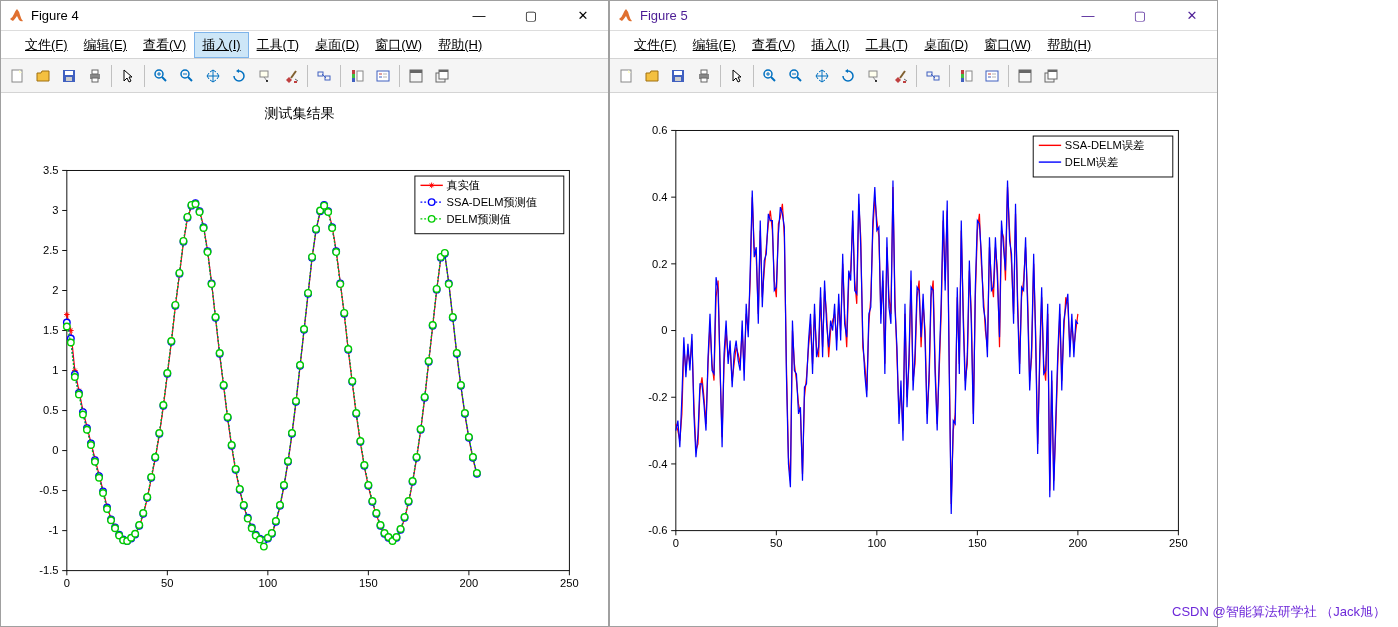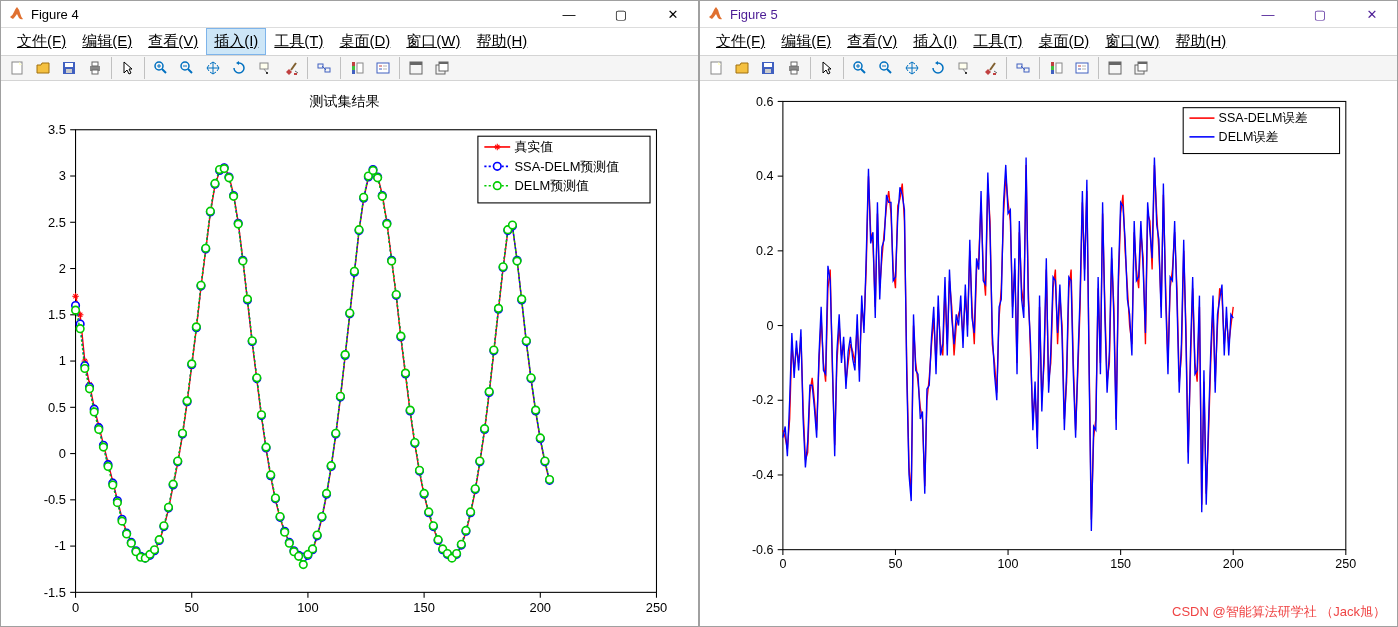--- a/index.html
+++ b/index.html
@@ -1,38 +1,38 @@
 <!DOCTYPE html>
 <html><head>
 <meta charset="utf-8">
 <style>
 * { box-sizing: border-box; margin: 0; padding: 0; }
 body { font-family: "Microsoft YaHei", SimSun, Arial, sans-serif; background: #fff; width: 1398px; height: 627px; overflow: hidden; }
-.container { display: flex; width: 1398px; height: 627px; }
+.container { display: flex; width: 1218px; height: 627px; }
 .window { flex: 1; border: 1px solid #a0a0a0; display: flex; flex-direction: column; }
 .window.inactive .titlebar { color: #4c1d95; }
 .titlebar { height: 30px; display: flex; align-items: center; padding: 0 8px; font-size: 13px; background: #fff; border-bottom: 1px solid #ddd; }
 .titlebar-icon { width: 16px; height: 16px; margin-right: 6px; display: flex; align-items: center; justify-content: center; }
 .title-text { flex: 1; }
 .win-controls { display: flex; gap: 18px; font-size: 13px; }
 .win-btn { width: 34px; height: 26px; display: flex; align-items: center; justify-content: center; cursor: pointer; }
-.menubar { height: 28px; display: flex; align-items: flex-start; padding: 0 8px; font-size: 15px; border-bottom: 1px solid #d4d4d4; }
+.menubar { height: 28px; display: flex; align-items: center; padding: 0 16px; font-size: 13px; border-bottom: 1px solid #d4d4d4; }
 .menu-item { padding: 4px 8px; cursor: pointer; display: flex; align-items: center; }
 .menu-item:hover, .menu-item.hi { background: #cde6f7; border: 1px solid #7eb4ea; padding: 3px 7px; }
 .toolbar { height: 34px; display: flex; align-items: center; padding: 0 4px; gap: 2px; border-bottom: 1px solid #d4d4d4; background: #f5f5f5; }
 .tool-sep { width: 1px; height: 22px; background: #c0c0c0; margin: 0 2px; }
 .tool-btn { width: 24px; height: 24px; display: flex; align-items: center; justify-content: center; cursor: pointer; border: 1px solid transparent; }
 .plot-area { flex: 1; position: relative; padding: 10px 20px 20px 10px; }
-.chart-title { text-align: center; font-size: 14px; margin: 2px 0 4px; }
+.chart-title { text-align: center; font-size: 14px; margin: 2px 0 20px; }
 svg.chart { width: 100%; height: calc(100% - 20px); }
 .axis-line { stroke: #000; stroke-width: 1; }
 .tick-label { font-size: 12px; }
 .legend-box { stroke: #000; fill: #fff; }
 .legend-text { font-size: 12px; }
-.watermark { position: absolute; right: 12px; bottom: 6px; font-size: 13px; color: #ef4444; pointer-events: none; }
+.watermark { position: absolute; right: 12px; bottom: 6px; font-size: 13px; color: #6d28d9; pointer-events: none; }
 </style>
 </head>
 <body>
 
 <div class="container" id="app">
     <div class="window ">
     <div class="titlebar">
       <span class="titlebar-icon">
           <svg viewBox="0 0 16 16" width="16" height="16">
             <path d="M8 1 Q10 3 11 7 Q12 11 14 13 Q12 14 10 12 Q9 10 8 8 Q6 11 4 13 Q2 12 1 11 Q4 9 5 6 Q6 3 8 1 Z" fill="#e07030"></path>

